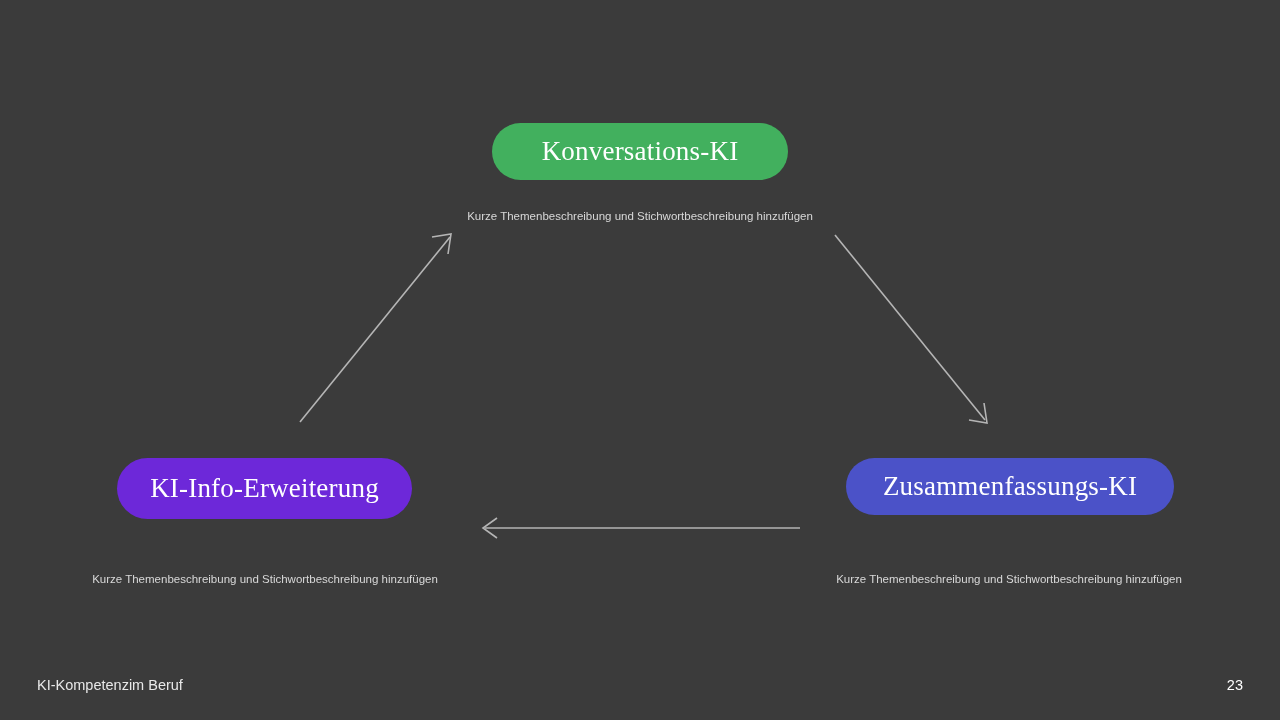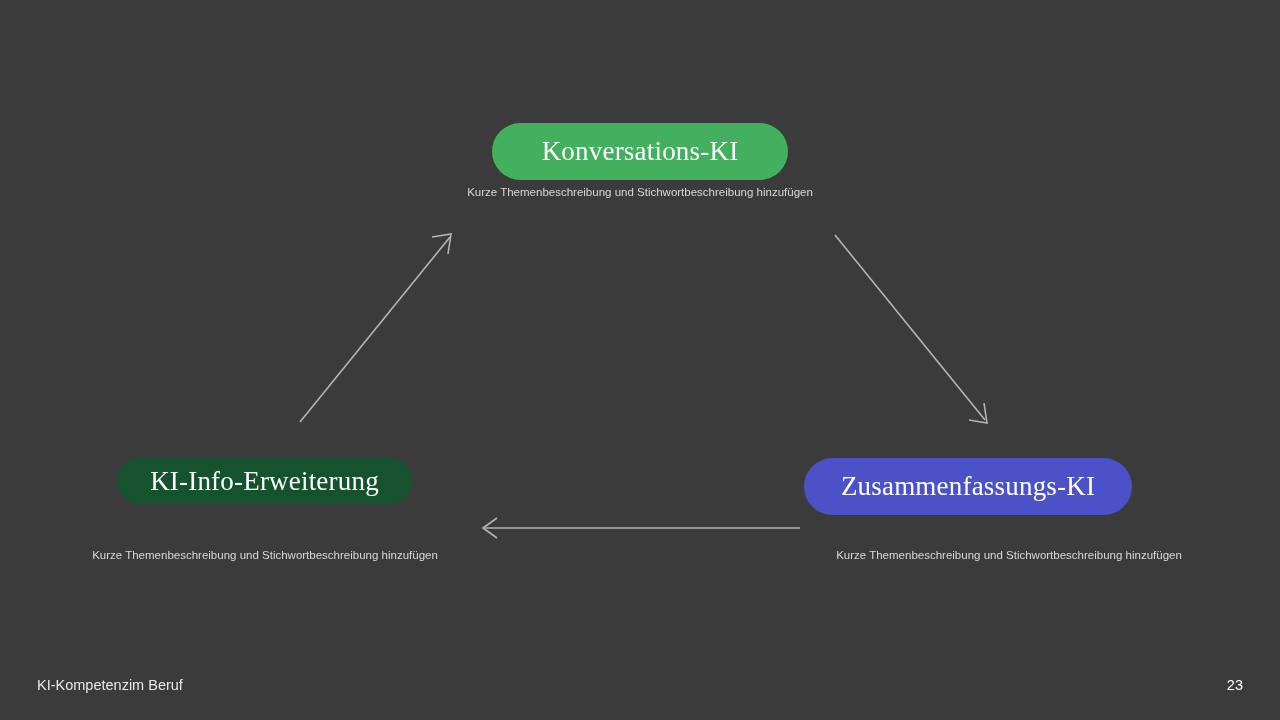--- a/index.html
+++ b/index.html
@@ -44,40 +44,41 @@
     top: 91px;
     width: 296px;
     height: 57px;
     background: #42b05e;
     margin-top: 32px;
   }
   .node-left {
     left: 117px;
     top: 458px;
     width: 295px;
-    height: 46px;
-    background: #14532d;
+    height: 61px;
+    background: #6d28d9;
   }
   .node-right {
-    left: 804px;
+    left: 846px;
     top: 458px;
     width: 328px;
     height: 57px;
     background: #4b52c8;
   }
 
   
   .caption {
     position: absolute;
     font-family: "Liberation Sans", sans-serif;
     font-size: 11.5px;
     color: #d8d8d8;
     text-align: left;
     white-space: nowrap;
     line-height: 1;
+    margin-top: 24px;
   }
   .caption-top   { left: 640px; top: 187px; transform: translateX(-50%); }
   .caption-left  { left: 265px; top: 550px; transform: translateX(-50%); }
   .caption-right { left: 1009px; top: 550px; transform: translateX(-50%); }
 
   
   .center-title {
     position: absolute;
     left: 640px;
     top: 363px;

